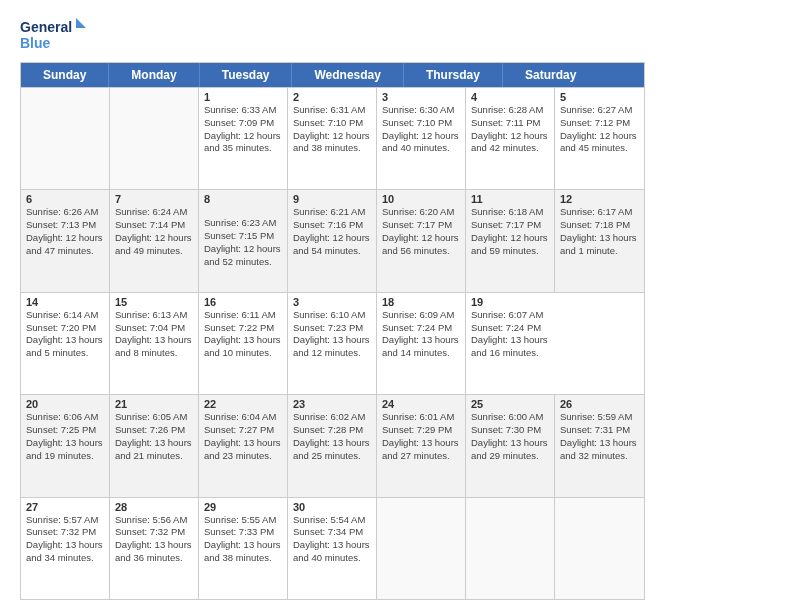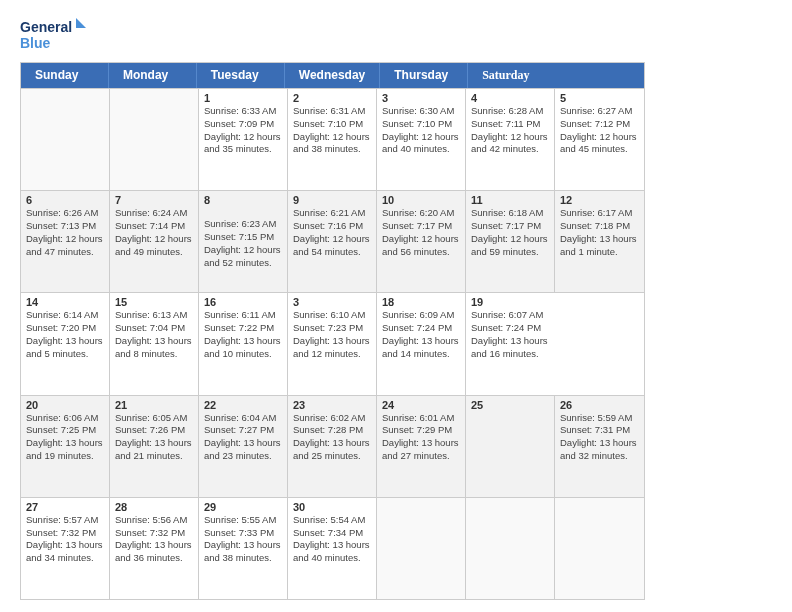--- a/index.html
+++ b/index.html
@@ -48,25 +48,25 @@
     }
     .cal-header {
       display: grid;
       grid-template-columns: repeat(7, 1fr);
       background: #3a6db5;
     }
     .cal-header-cell {
       color: #fff;
       font-size: 12px;
       font-weight: bold;
-      padding: 5px 14px;
+      padding: 5px 22px;
       text-align: left;
       border-right: 1px solid #5588cc;
     }
-    .cal-header-cell:last-child { border-right: none; font-family: Liberation Serif, serif; }
+    .cal-header-cell:last-child { border-right: none; }
     .cal-body {
       flex: 1;
       display: flex;
       flex-direction: column;
     }
     .cal-row {
       display: grid;
       grid-template-columns: repeat(7, 1fr);
       flex: 1;
       border-top: 1px solid #ccc;
@@ -263,20 +263,23 @@
 Daylight: 13 hours and 25 minutes.</div>
           </div>
           <div class="cal-cell alt-row">
             <span class="day-num">24</span>
             <div class="day-info" style="white-space: pre-line;">Sunrise: 6:01 AM
 Sunset: 7:29 PM
 Daylight: 13 hours and 27 minutes.</div>
           </div>
           <div class="cal-cell alt-row">
             <span class="day-num">25</span>
+            <div class="day-info" style="white-space: pre-line;">Sunrise: 6:00 AM
+Sunset: 7:30 PM
+Daylight: 13 hours and 29 minutes.</div>
           </div>
           <div class="cal-cell alt-row">
             <span class="day-num">26</span>
             <div class="day-info" style="white-space: pre-line;">Sunrise: 5:59 AM
 Sunset: 7:31 PM
 Daylight: 13 hours and 32 minutes.</div>
           </div>
         </div>
         <div class="cal-row">
           <div class="cal-cell">

